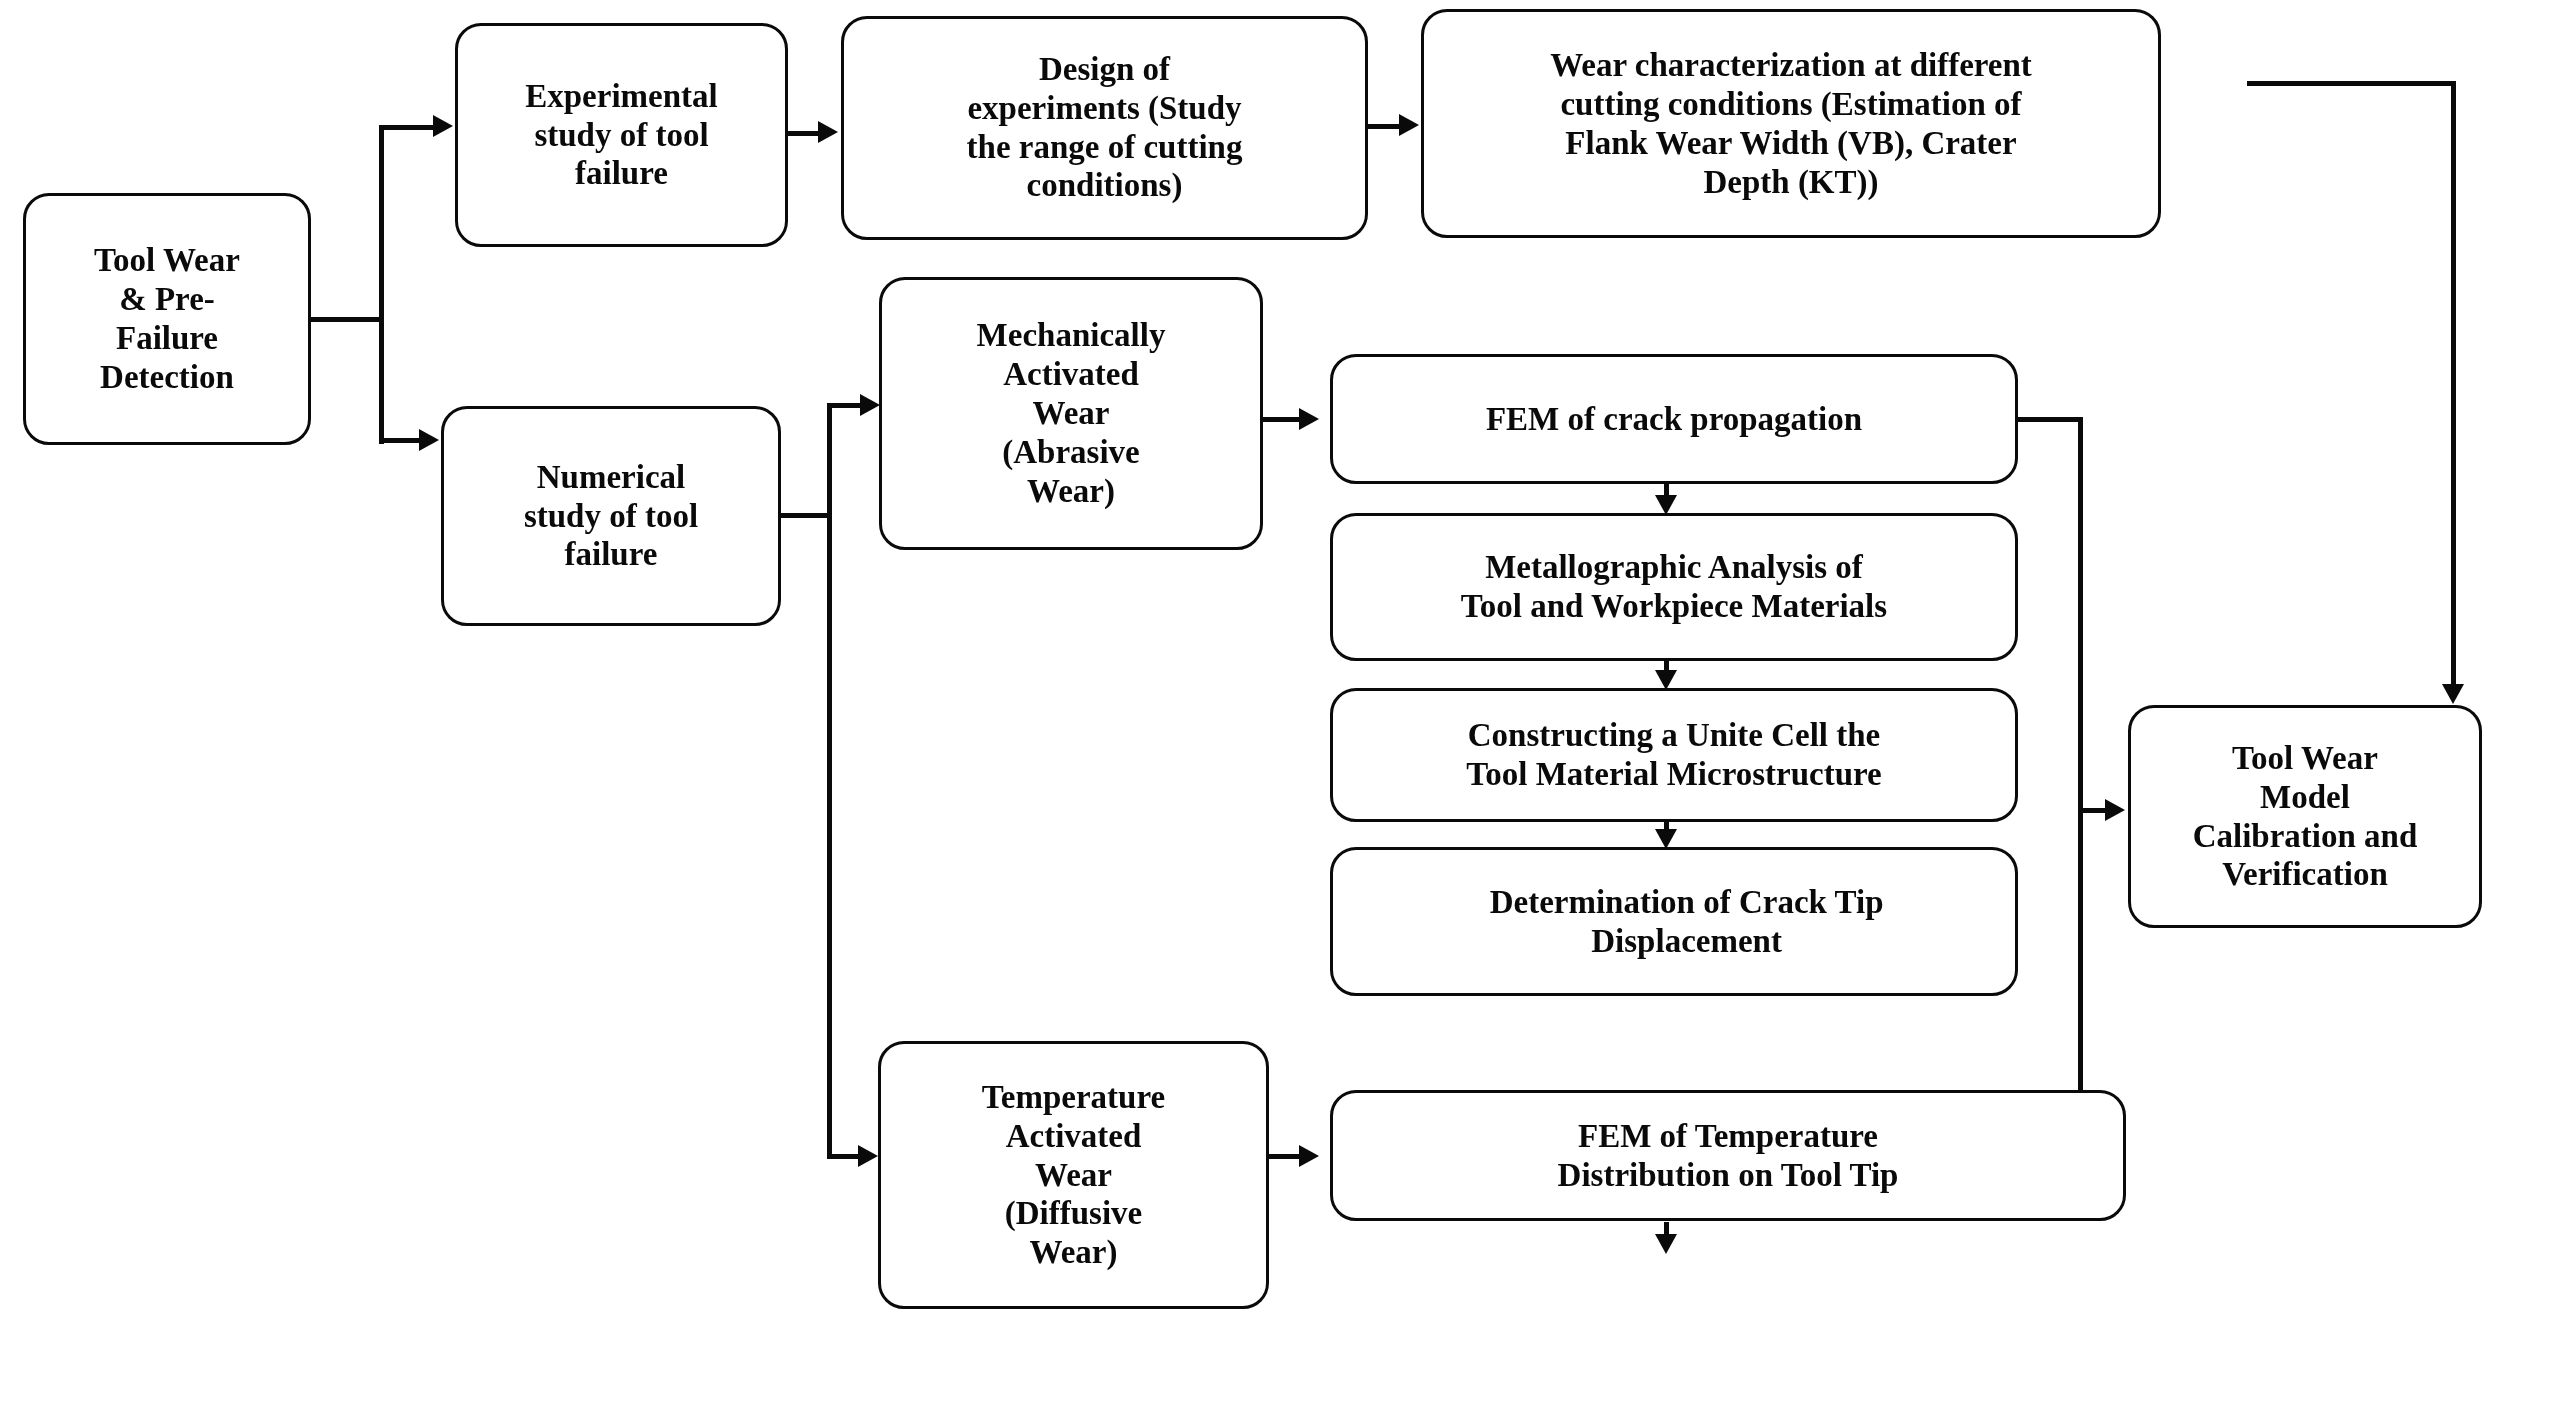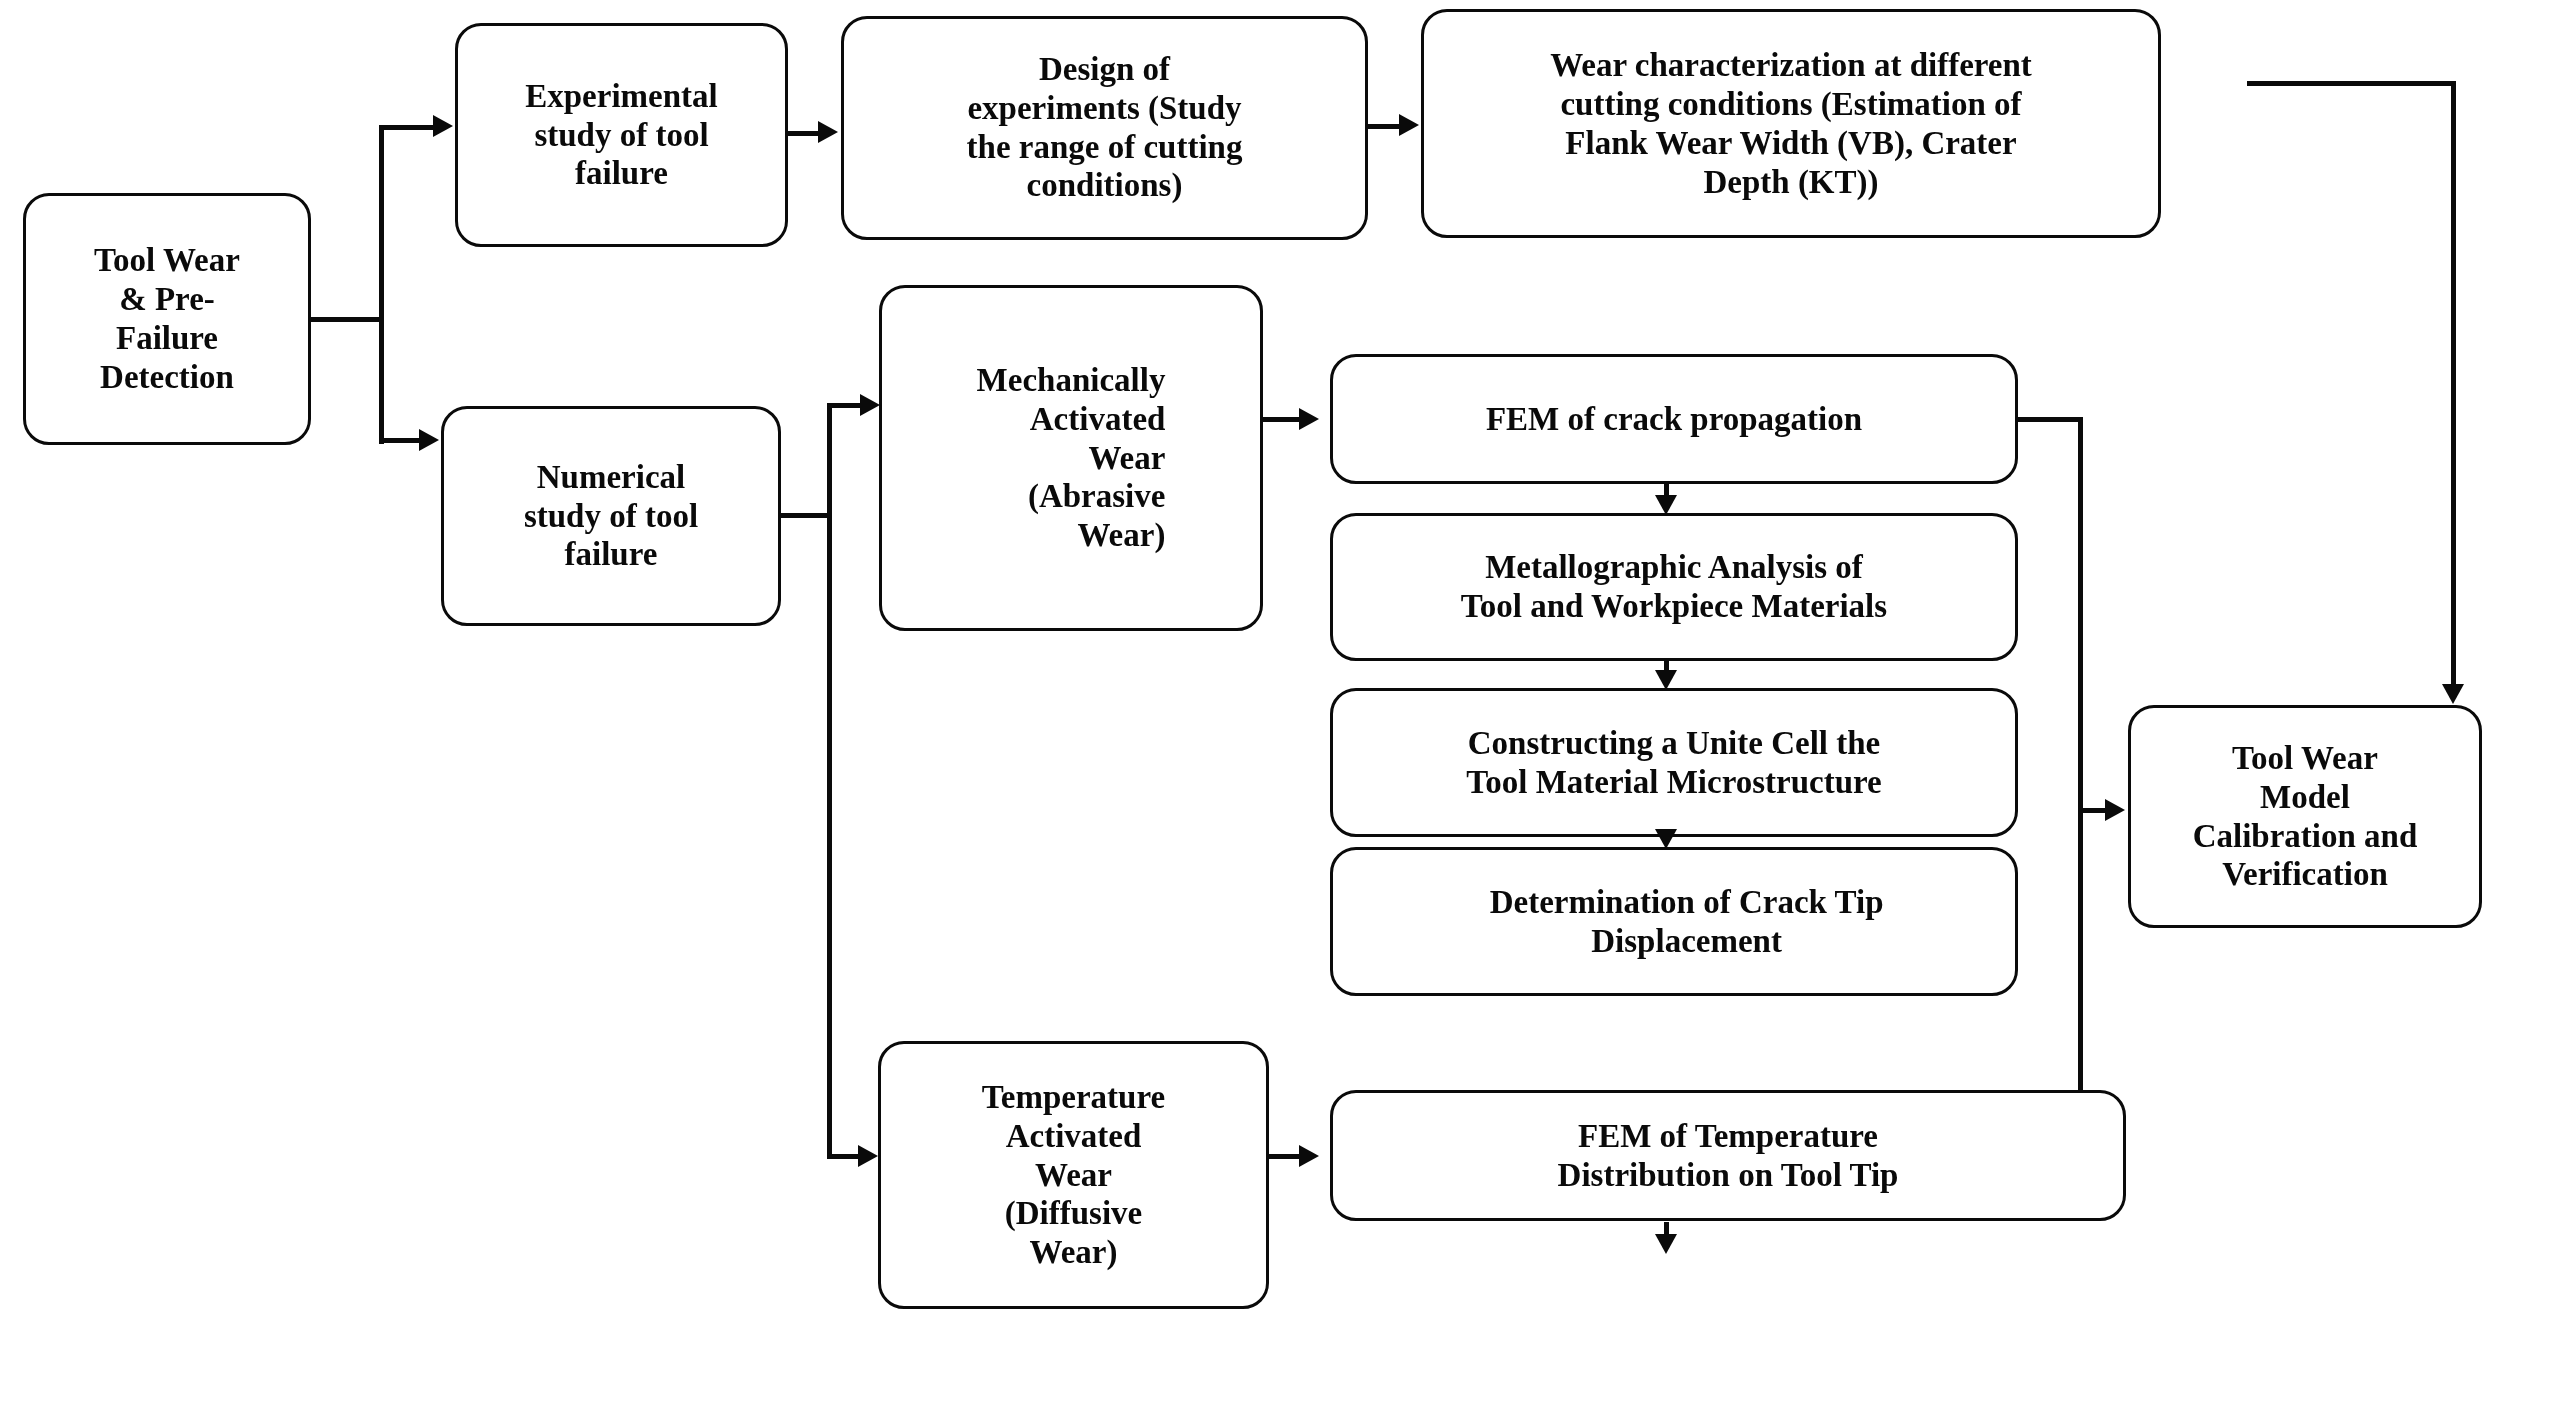--- a/index.html
+++ b/index.html
@@ -80,38 +80,38 @@
 
   <div class="node large" style="left:1421px; top:9.3px; width:740px; height:229px;">Wear characterization at different
 cutting conditions (Estimation of
 Flank Wear Width (VB), Crater
 Depth (KT))</div>
 
   <div class="node large" style="left:441px; top:406px; width:340px; height:220px;">Numerical
 study of tool
 failure</div>
 
-  <div class="node large" style="left:879px; top:285px; width:384px; height:346px;text-align:right;">Mechanically
+  <div class="node large" style="left:879px; top:277px; width:384px; height:273px;">Mechanically
 Activated
 Wear
 (Abrasive
 Wear)</div>
 
   <div class="node large" style="left:878px; top:1021px; width:391px; height:268px;margin-top:20px;">Temperature
 Activated
 Wear
 (Diffusive
 Wear)</div>
 
   <div class="node large" style="left:1330px; top:354px; width:688px; height:130px;">FEM of crack propagation</div>
 
   <div class="node large" style="left:1330px; top:513px; width:688px; height:148px;">Metallographic Analysis of
 Tool and Workpiece Materials</div>
 
-  <div class="node large" style="left:1330px; top:688px; width:688px; height:149px;">Constructing a Unite Cell the
+  <div class="node large" style="left:1330px; top:688px; width:688px; height:134px;">Constructing a Unite Cell the
 Tool Material Microstructure</div>
 
   <div class="node large" style="left:1330px; top:847px; width:688px; height:149px;padding-left:36px;">Determination of Crack Tip
 Displacement</div>
 
   <div class="node large" style="left:1330px; top:1090px; width:796px; height:131px;">FEM of Temperature
 Distribution on Tool Tip</div>
 
 
   <div class="node large" style="left:2128px; top:705px; width:354px; height:223px;">Tool Wear

